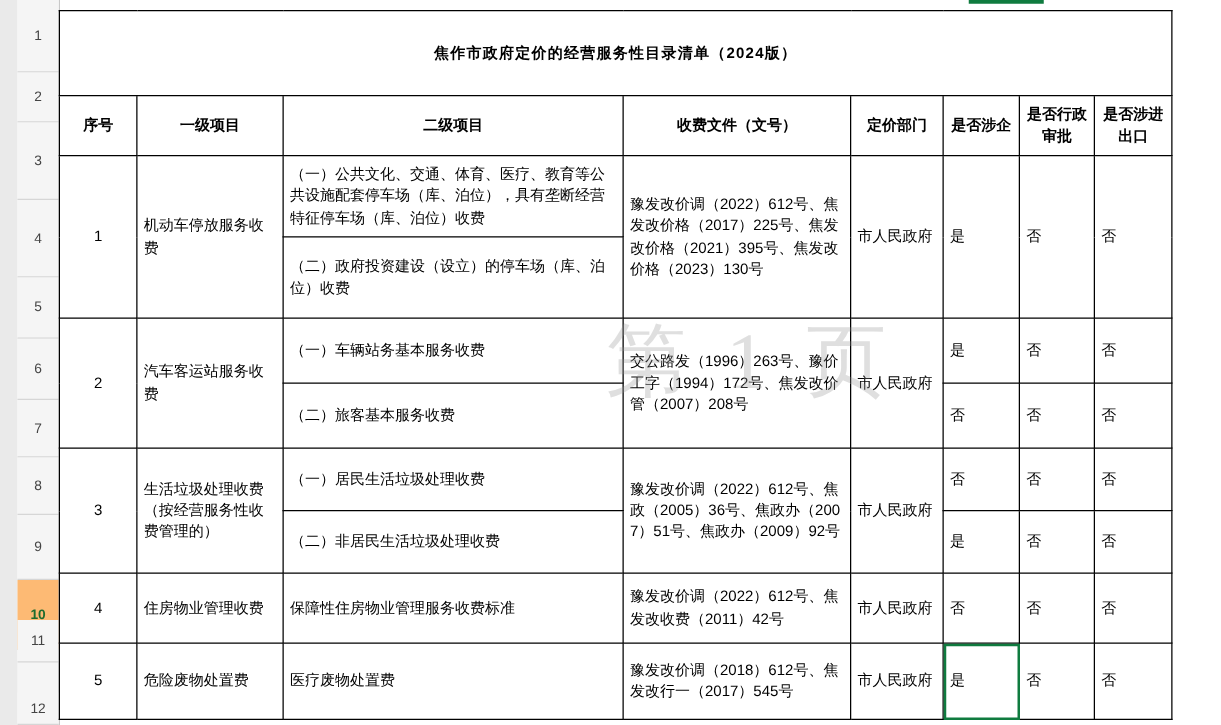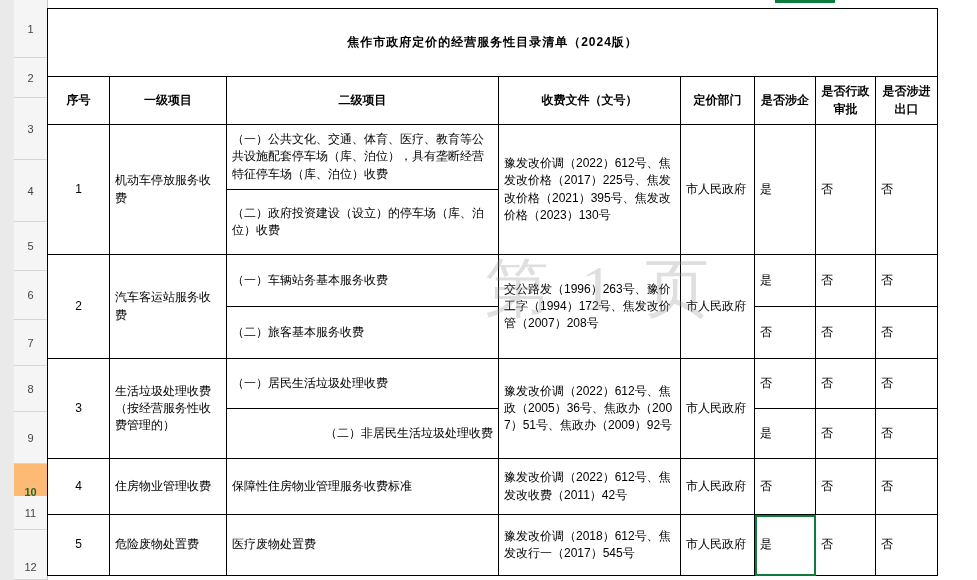--- a/index.html
+++ b/index.html
@@ -203,21 +203,21 @@
         <td class="num" rowspan="2">3</td>
         <td rowspan="2">生活垃圾处理收费（按经营服务性收费管理的）</td>
         <td style="height:43px;">（一）居民生活垃圾处理收费</td>
         <td rowspan="2">豫发改价调（2022）612号、焦政（2005）36号、焦政办（2007）51号、焦政办（2009）92号</td>
         <td class="ctr" rowspan="2">市人民政府</td>
         <td class="ctr">否</td>
         <td class="ctr">否</td>
         <td class="ctr">否</td>
       </tr>
       <tr>
-        <td style="height:43px;text-align:right;">（二）非居民生活垃圾处理收费</td>
+        <td style="height:43px;">（二）非居民生活垃圾处理收费</td>
         <td class="ctr">是</td>
         <td class="ctr">否</td>
         <td class="ctr">否</td>
       </tr>
 
       <tr>
         <td class="num">4</td>
         <td>住房物业管理收费</td>
         <td style="height:49px;">保障性住房物业管理服务收费标准</td>
         <td>豫发改价调（2022）612号、焦发改收费（2011）42号</td>

